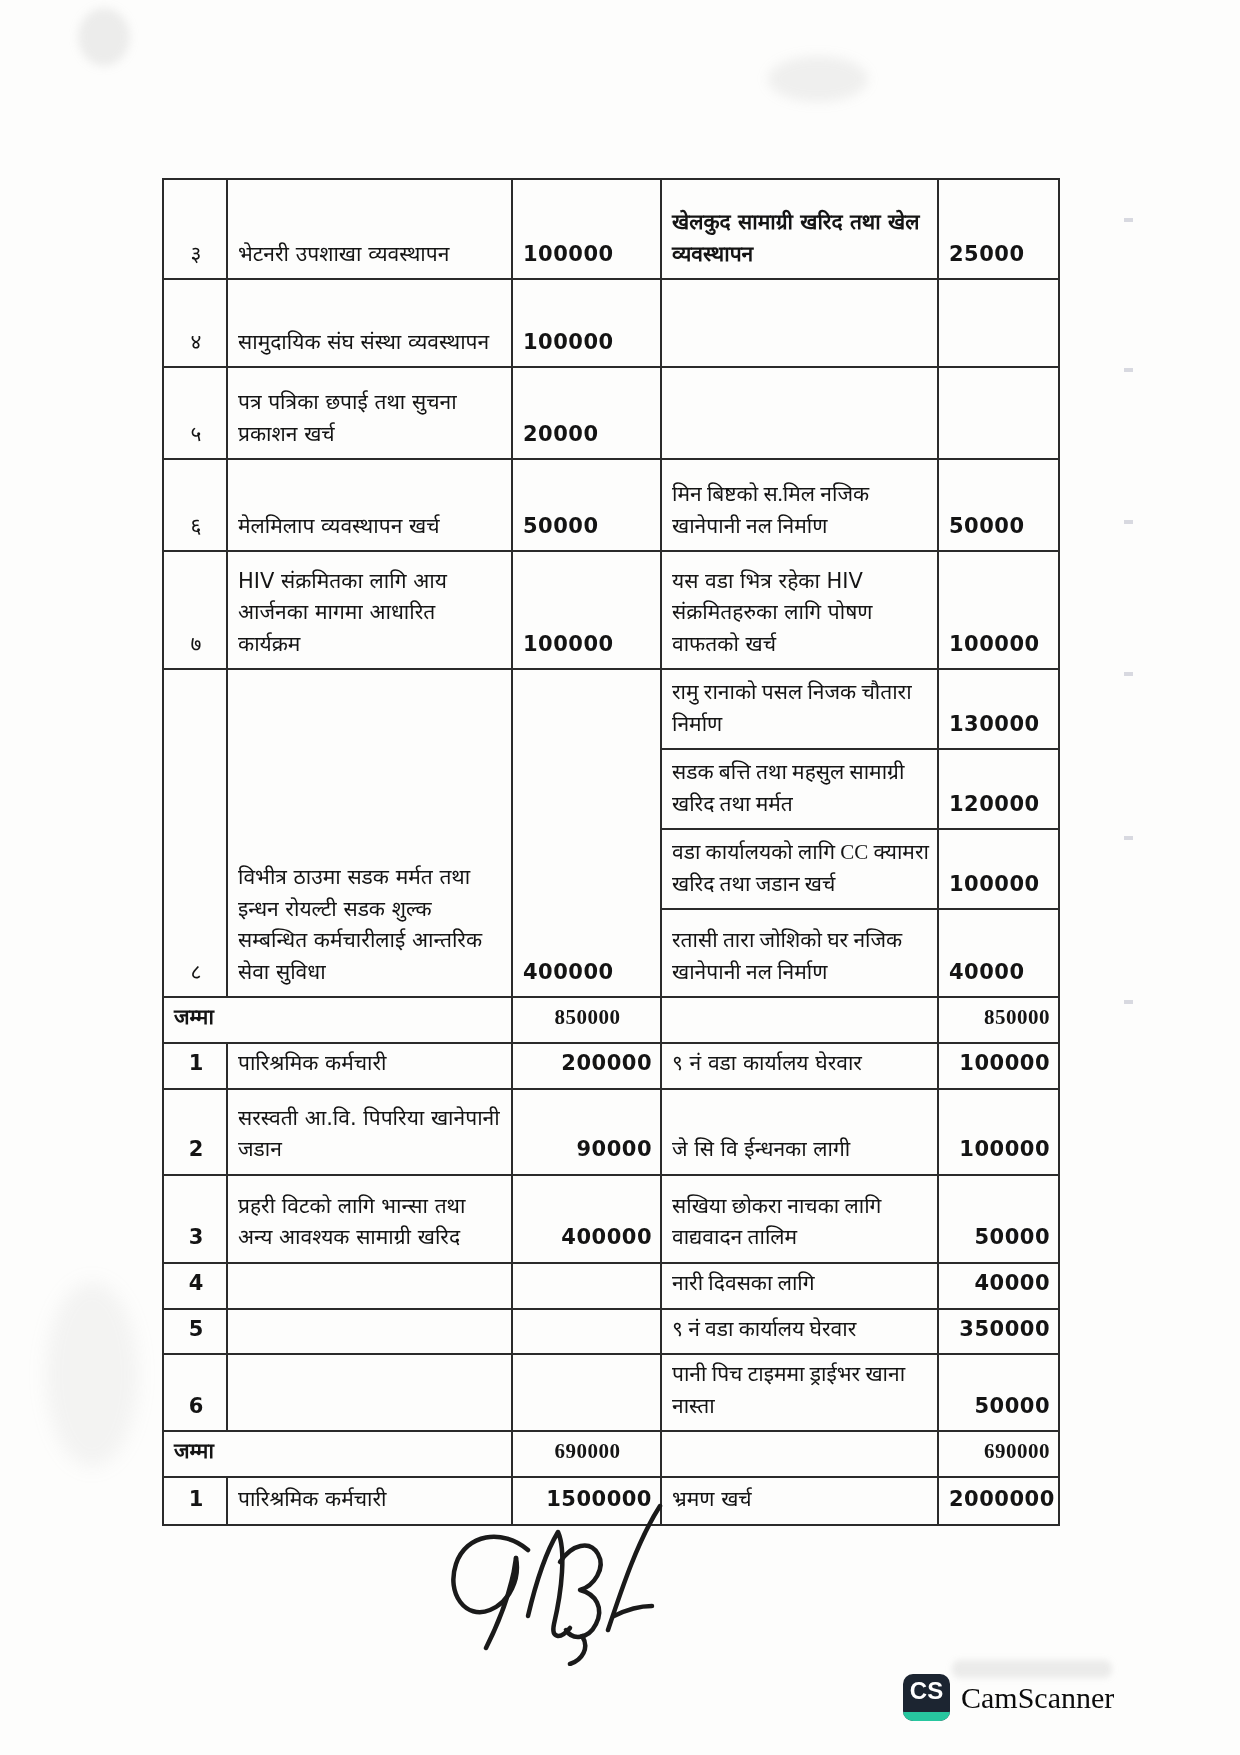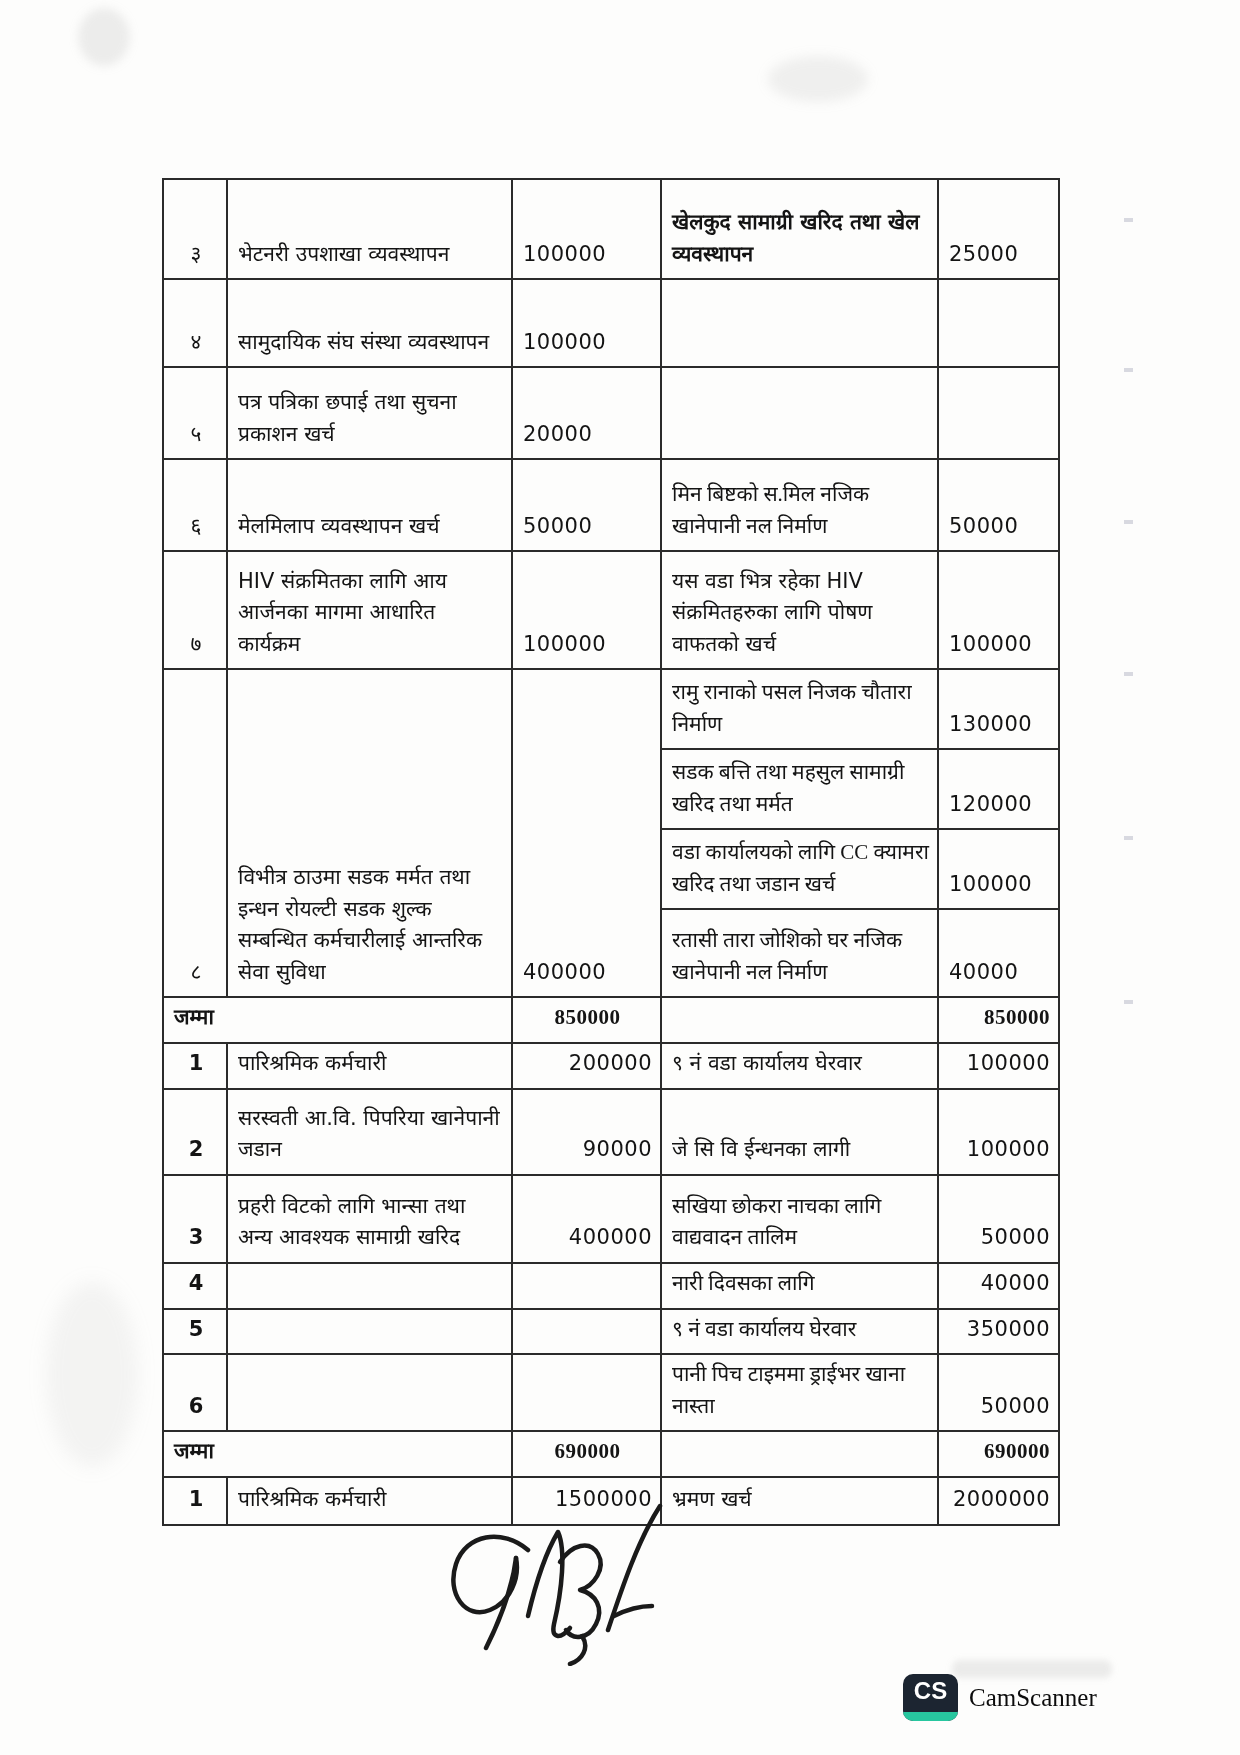--- a/index.html
+++ b/index.html
@@ -39,21 +39,21 @@
     overflow: hidden;
   }
   col.c-sn  { width: 64px; }
   col.c-d1  { width: 285px; }
   col.c-a1  { width: 149px; }
   col.c-d2  { width: 277px; }
   col.c-a2  { width: 121px; }
 
   td.sn { text-align: center; vertical-align: middle; font-size: 22px; padding: 2px; }
   td.sn.lat { font-weight: bold; font-size: 21px; }
-  td.a  { font-weight: 400; font-size: 21px; letter-spacing: .5px; }
+  td.a  { font-weight: 700; font-size: 21px; letter-spacing: .5px; }
   td.al { text-align: left; }
   td.ar { text-align: right; padding-right: 9px; }
   td.ac { text-align: center; }
   td.vt { vertical-align: top; padding-top: 10px; font-weight: bold; }
   td.vm { vertical-align: middle; font-family: Liberation Serif, serif; }
   td.vb { vertical-align: bottom; }
   td.b  { font-weight: bold; }
   td.total-label { font-weight: bold; vertical-align: middle; font-size: 22px; }
 
   
@@ -62,36 +62,36 @@
   tr.h46 { height: 46px; }   tr.h86 { height: 86px; }  tr.h62 { height: 62px; }
   tr.h44 { height: 44px; }   tr.h48 { height: 48px; }
 
   
   .signature { position: absolute; left: 432px; top: 1498px; width: 250px; height: 168px; }
   .signature svg { width: 100%; height: 100%; }
 
   
   .cs-footer { position: absolute; left: 903px; top: 1674px; display: flex; align-items: center; }
   .cs-icon {
-    position: relative; width: 55px; height: 47px; border-radius: 10px;
+    position: relative; width: 47px; height: 47px; border-radius: 10px;
     background: #1c2531; overflow: hidden; flex: 0 0 auto;
   }
   .cs-icon .cs-txt {
     position: absolute; top: 3px; left: 0; width: 100%; text-align: center;
     color: #ffffff; font-weight: bold; font-size: 24px;
     font-family: "Liberation Sans", "DejaVu Sans", sans-serif;
   }
   .cs-icon .cs-strip {
     position: absolute; bottom: 0; left: 0; width: 100%; height: 9px;
     background: #27c79f;
   }
   .cs-name {
     margin-left: 11px;
     font-family: "Liberation Serif", "DejaVu Serif", serif;
-    font-size: 25px; color: #0c0c0c;
+    font-size: 30px; color: #0c0c0c;
   }
 </style>
 </head>
 <body>
 
 <div id="page">
 
   <div class="smudge sm1"></div>
   <div class="smudge sm2"></div>
   <div class="smudge sm3"></div>

